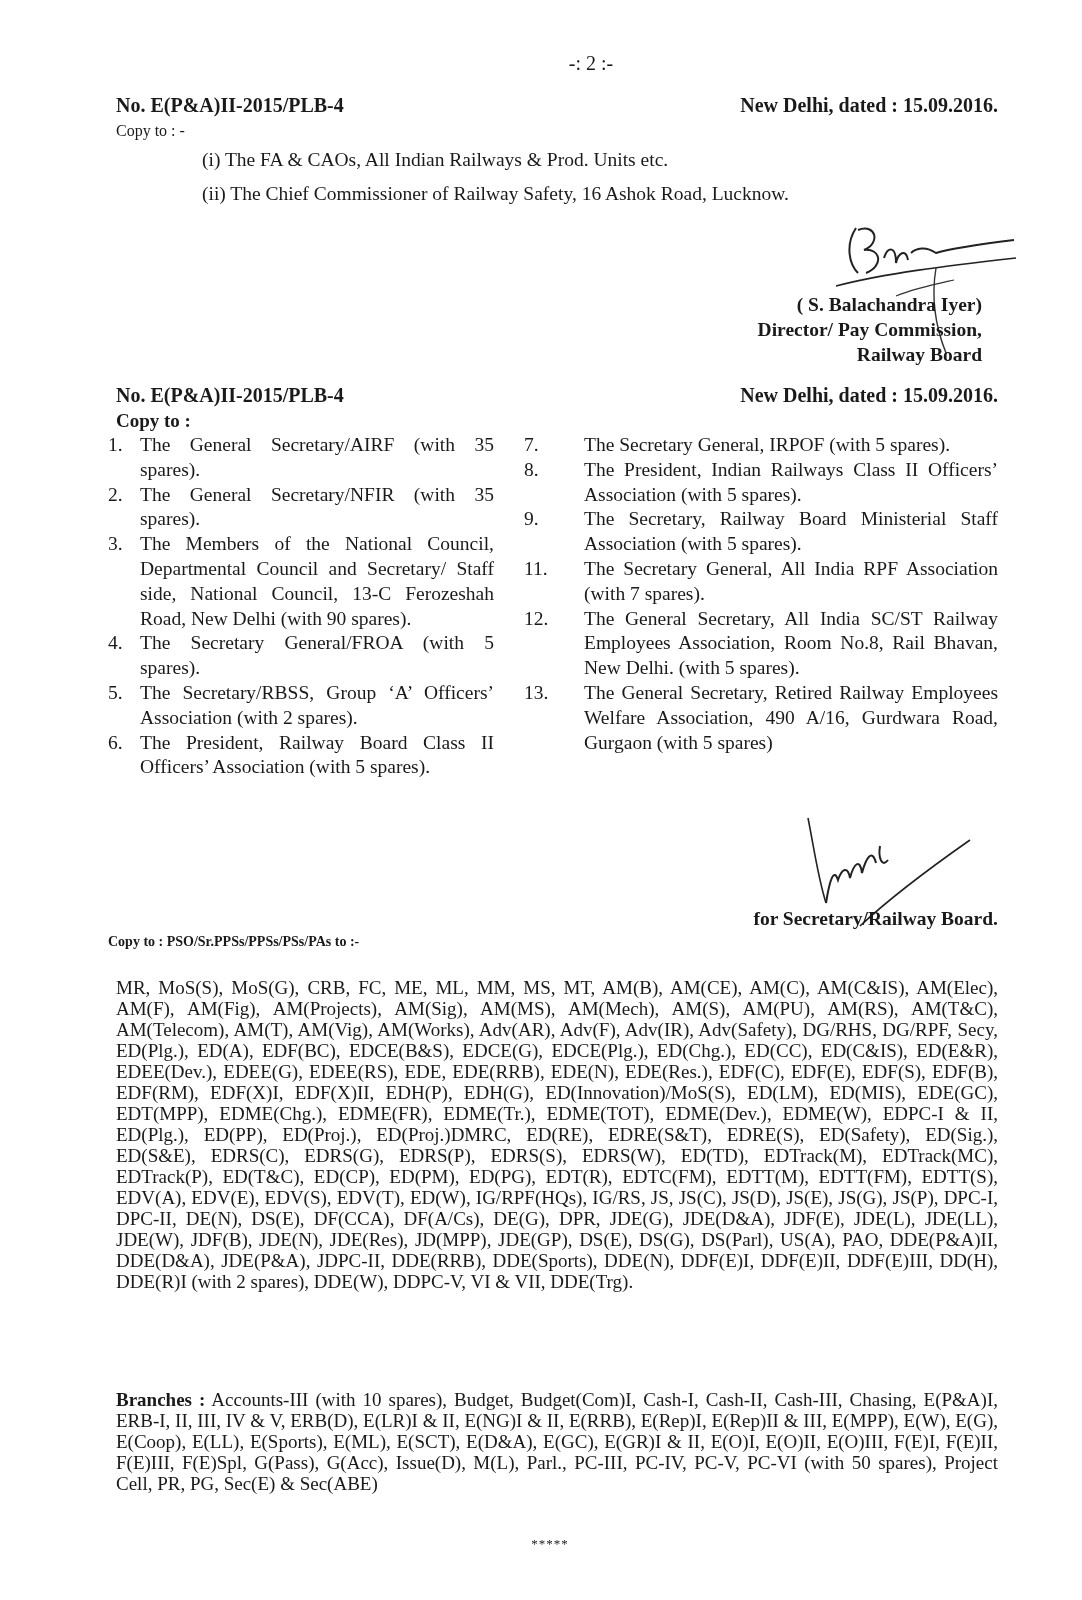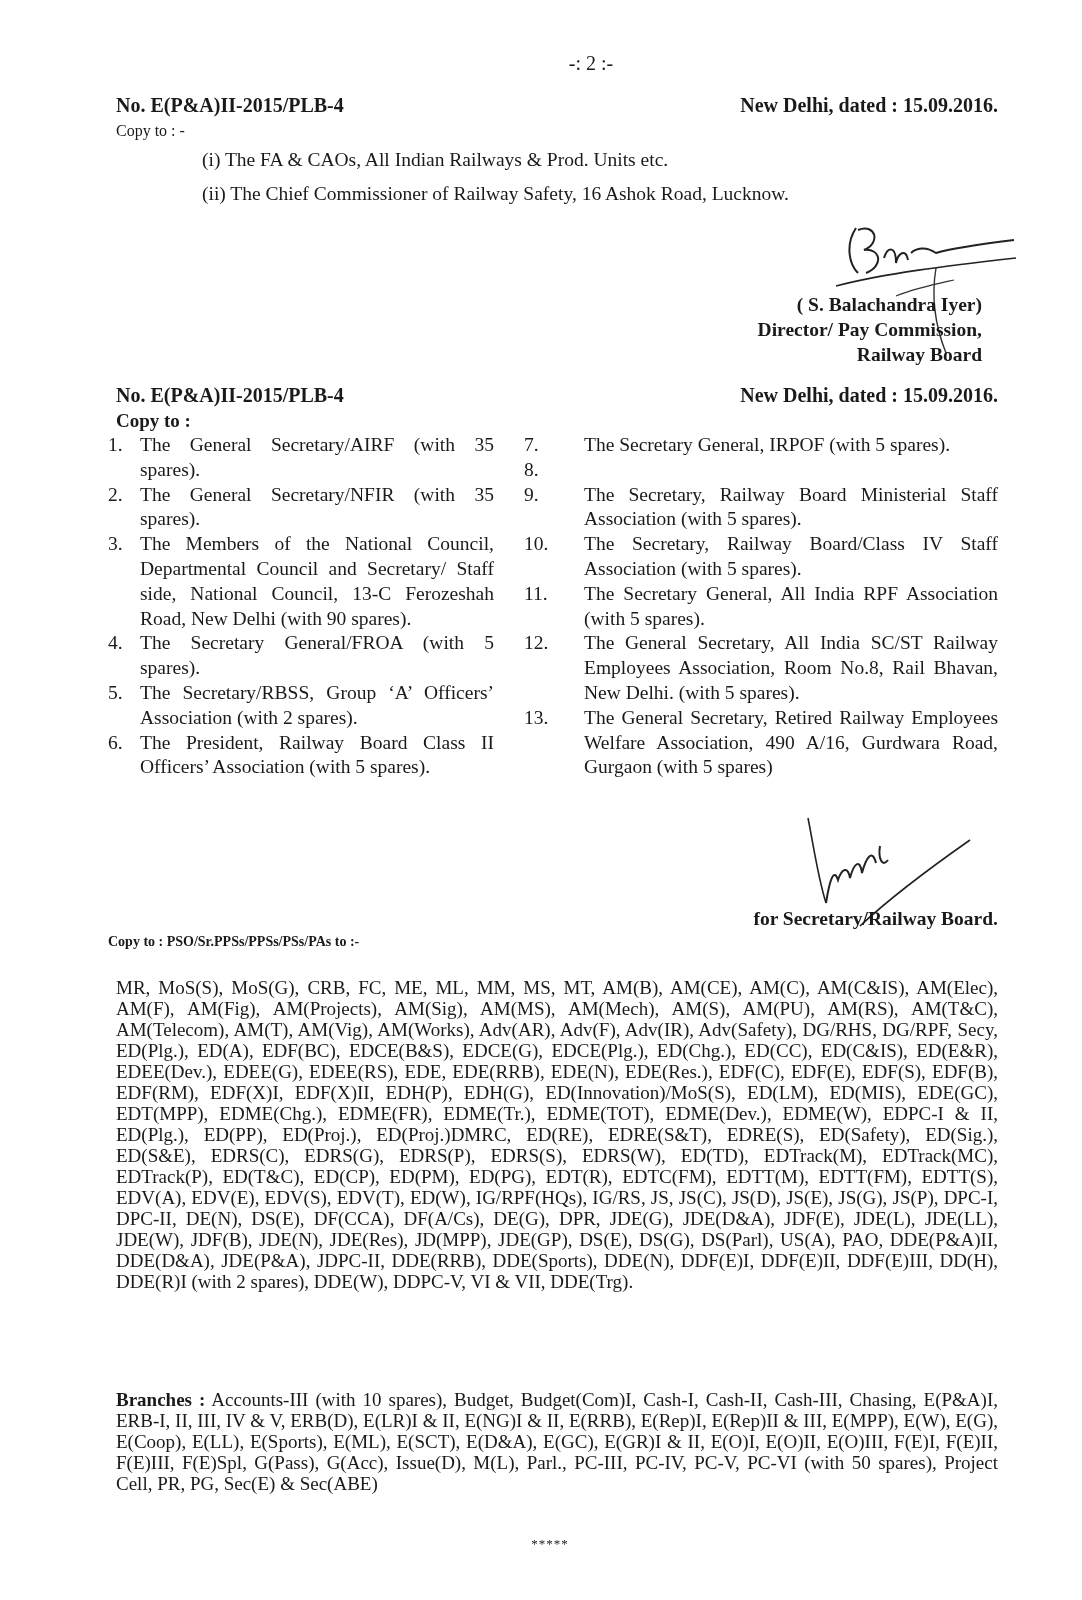--- a/index.html
+++ b/index.html
@@ -127,32 +127,29 @@
       </div>
   </div>
 
   <div class="abs col col-right" style="left:524px; top:433px; width:474px;">
     <div class="col-item">
         <span class="num">7.</span>
         <span class="txt">The Secretary General, IRPOF (with 5 spares).</span>
       </div>
     <div class="col-item">
         <span class="num">8.</span>
+        <span class="txt">The President, Indian Railways Class II Officers’ Association (with 5 spares).</span>
       </div>
     <div class="col-item">
         <span class="num">9.</span>
         <span class="txt">The Secretary, Railway Board Ministerial Staff Association (with 5 spares).</span>
       </div>
     <div class="col-item">
-        <span class="num">10.</span>
-        <span class="txt">The Secretary, Railway Board/Class IV Staff Association (with 5 spares).</span>
-      </div>
-    <div class="col-item">
         <span class="num">11.</span>
-        <span class="txt">The Secretary General, All India RPF Association (with 5 spares).</span>
+        <span class="txt">The Secretary General, All India RPF Association (with 7 spares).</span>
       </div>
     <div class="col-item">
         <span class="num">12.</span>
         <span class="txt">The General Secretary, All India SC/ST Railway Employees Association, Room No.8, Rail Bhavan, New Delhi. (with 5 spares).</span>
       </div>
     <div class="col-item">
         <span class="num">13.</span>
         <span class="txt">The General Secretary, Retired Railway Employees Welfare Association, 490 A/16, Gurdwara Road, Gurgaon (with 5 spares)</span>
       </div>
   </div>

